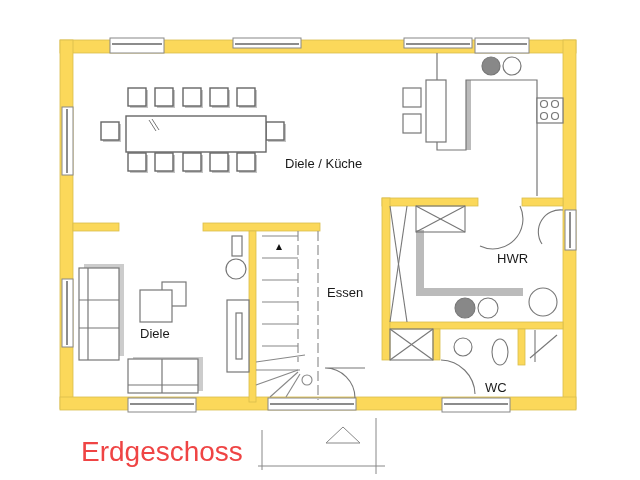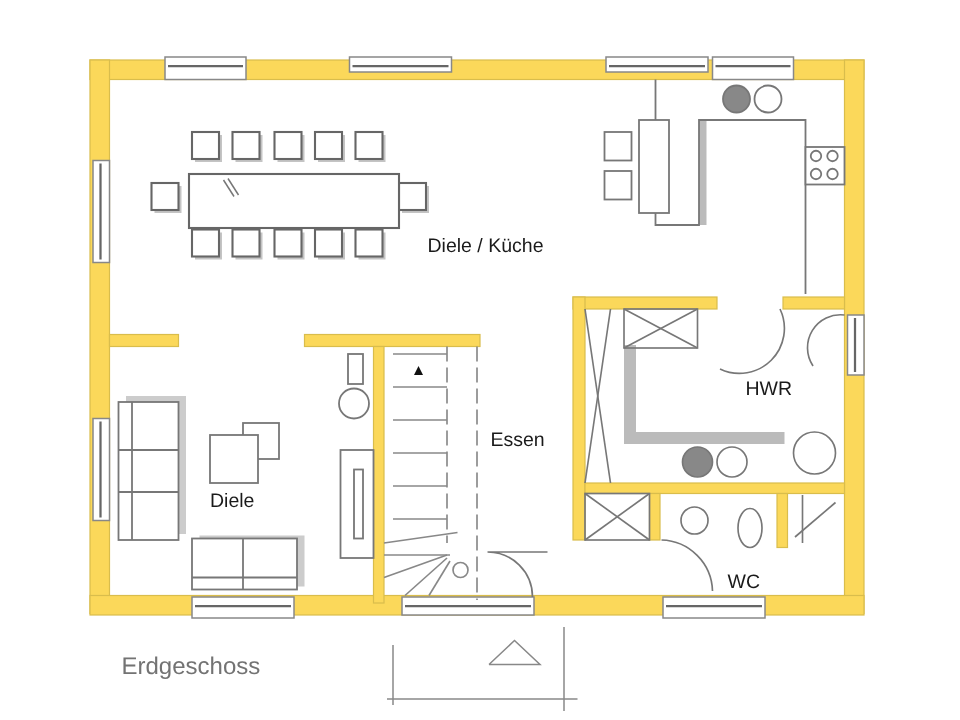--- a/index.html
+++ b/index.html
@@ -1,20 +1,20 @@
 <!DOCTYPE html>
 <html><head>
 <meta charset="utf-8">
 <style>
   html, body { margin: 0; padding: 0; background: #ffffff; }
   body { width: 640px; height: 480px; overflow: hidden; position: relative; font-family: "Liberation Sans", "DejaVu Sans", sans-serif; }
   #plan { position: absolute; left: 0; top: 0; width: 640px; height: 480px; }
   .lbl { position: absolute; color: #1a1a1a; font-family: "Liberation Sans", "DejaVu Sans", sans-serif; white-space: nowrap; }
   .room { font-size: 13px; }
-  .title { font-size: 16px; color: #737373; }
+  .title { font-size: 28px; color: #ef4444; }
 </style>
 </head>
 <body>
 
 <svg id="plan" viewBox="0 0 640 480" xmlns="http://www.w3.org/2000/svg">
   <defs>
     <g id="chair">
       <rect x="2" y="2" width="18" height="18" fill="#c4c4c4"></rect>
       <rect x="0" y="0" width="18" height="18" fill="#fff" stroke="#666" stroke-width="1.4"></rect>
     </g>

